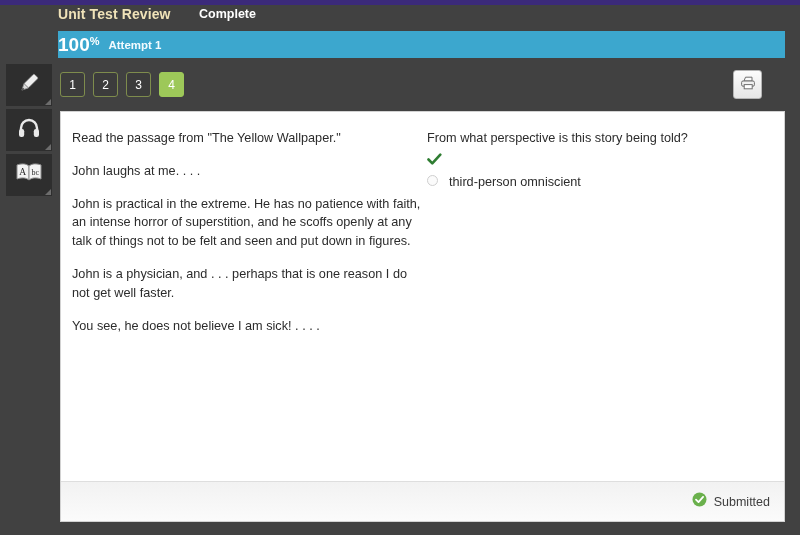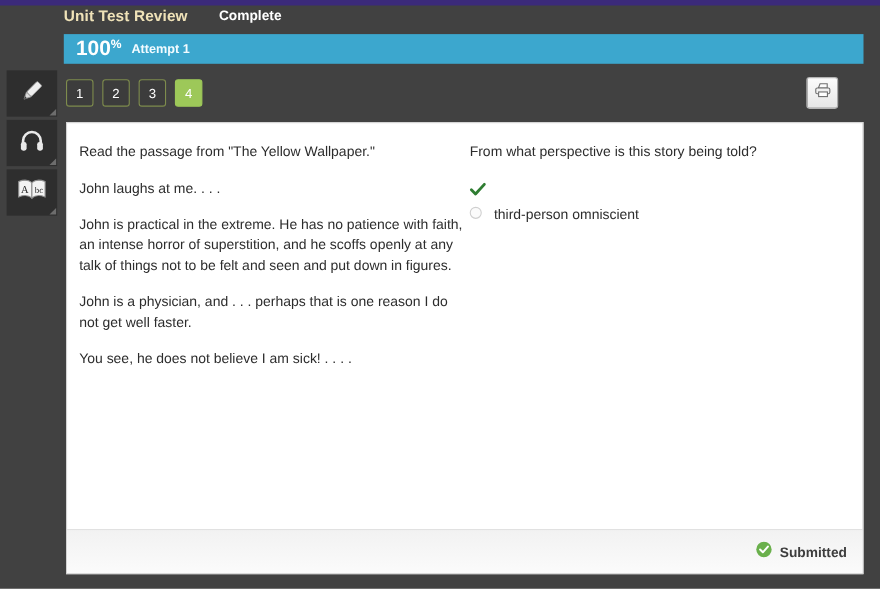--- a/index.html
+++ b/index.html
@@ -51,21 +51,20 @@
   
   .attempt-bar {
     position: absolute;
     left: 58px; top: 31px;
     width: 727px; height: 27px;
     background: #3ca7ce;
     display: flex;
     align-items: center;
   }
   .attempt-score {
-    margin-left: 11px;
     font-size: 19px;
     font-weight: bold;
     color: #ffffff;
     line-height: 1;
   }
   .attempt-score .pct {
     font-size: 11px;
     font-weight: bold;
     vertical-align: top;
     position: relative;
@@ -163,21 +162,21 @@
   }
   .passage p { margin: 0 0 14px 0; }
   .qpanel {
     position: absolute;
     left: 366px; top: 17px;
     width: 340px;
   }
   .qtext {
     font-size: 12.7px;
     color: #2c2c2c;
-    margin-bottom: 18px;
+    margin-bottom: 5px;
     line-height: 1.45;
   }
   .option {
     display: flex;
     align-items: flex-start;
     margin-bottom: 8px;
     cursor: pointer;
   }
   .option .marker {
     width: 22px;
@@ -206,21 +205,20 @@
     position: absolute;
     left: 0; bottom: 0;
     width: 100%;
     height: 40px;
     background: linear-gradient(#f2f2f2, #fbfbfb);
     border-top: 1px solid #dedede;
     box-sizing: border-box;
     display: flex;
     align-items: center;
     justify-content: flex-end;
-    font-weight: bold;
   }
   .submitted {
     display: flex;
     align-items: center;
     margin-right: 14px;
   }
   .submitted .txt {
     font-size: 12.5px;
     color: #3d3d3d;
     margin-left: 7px;

